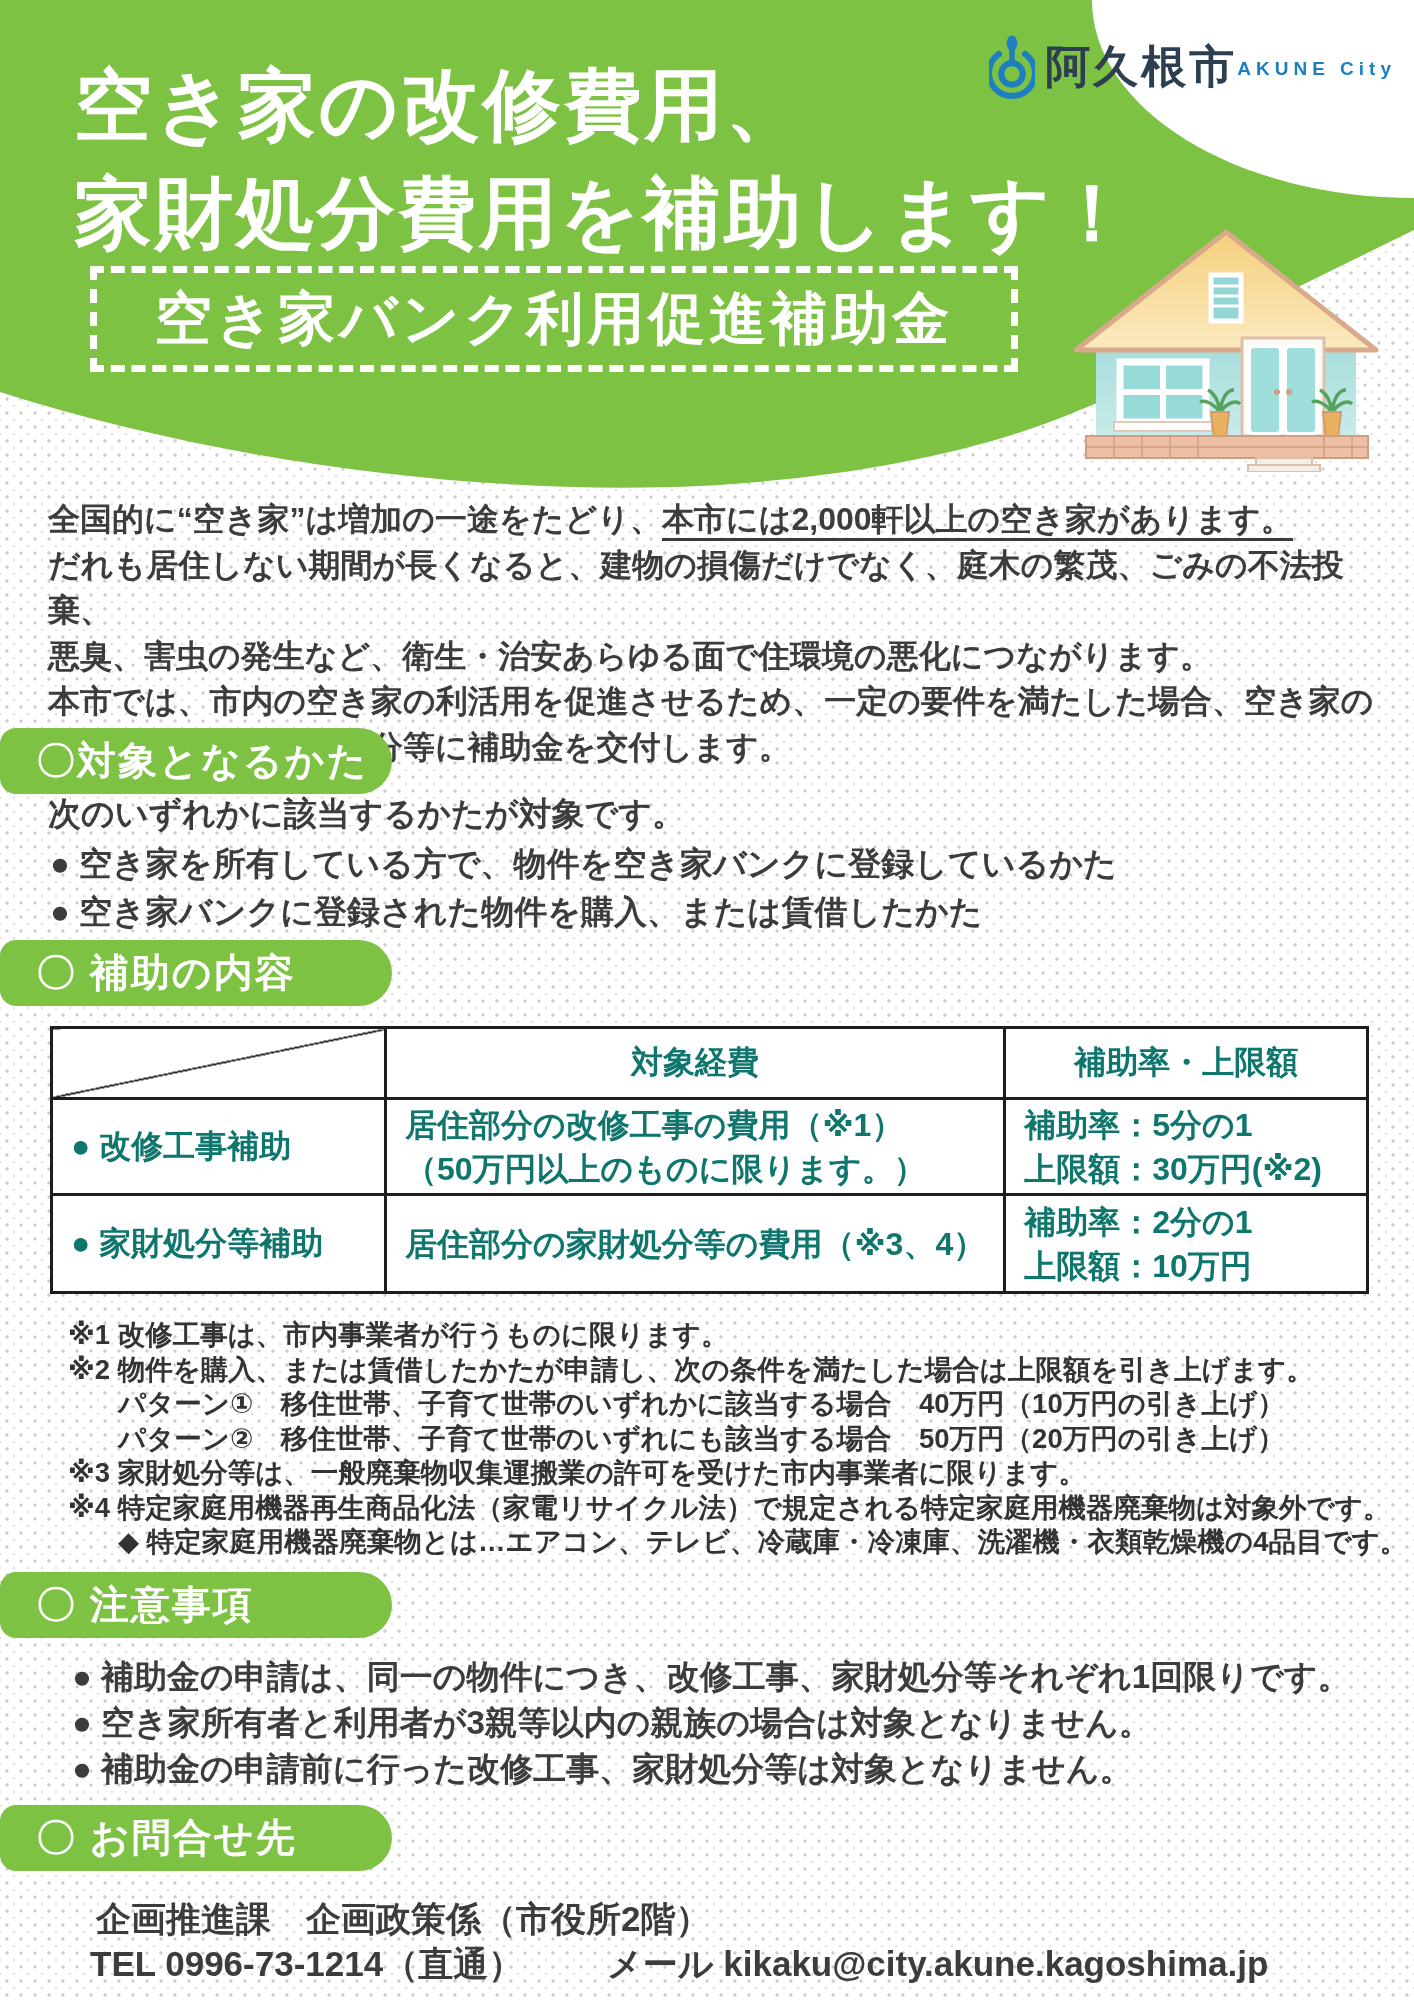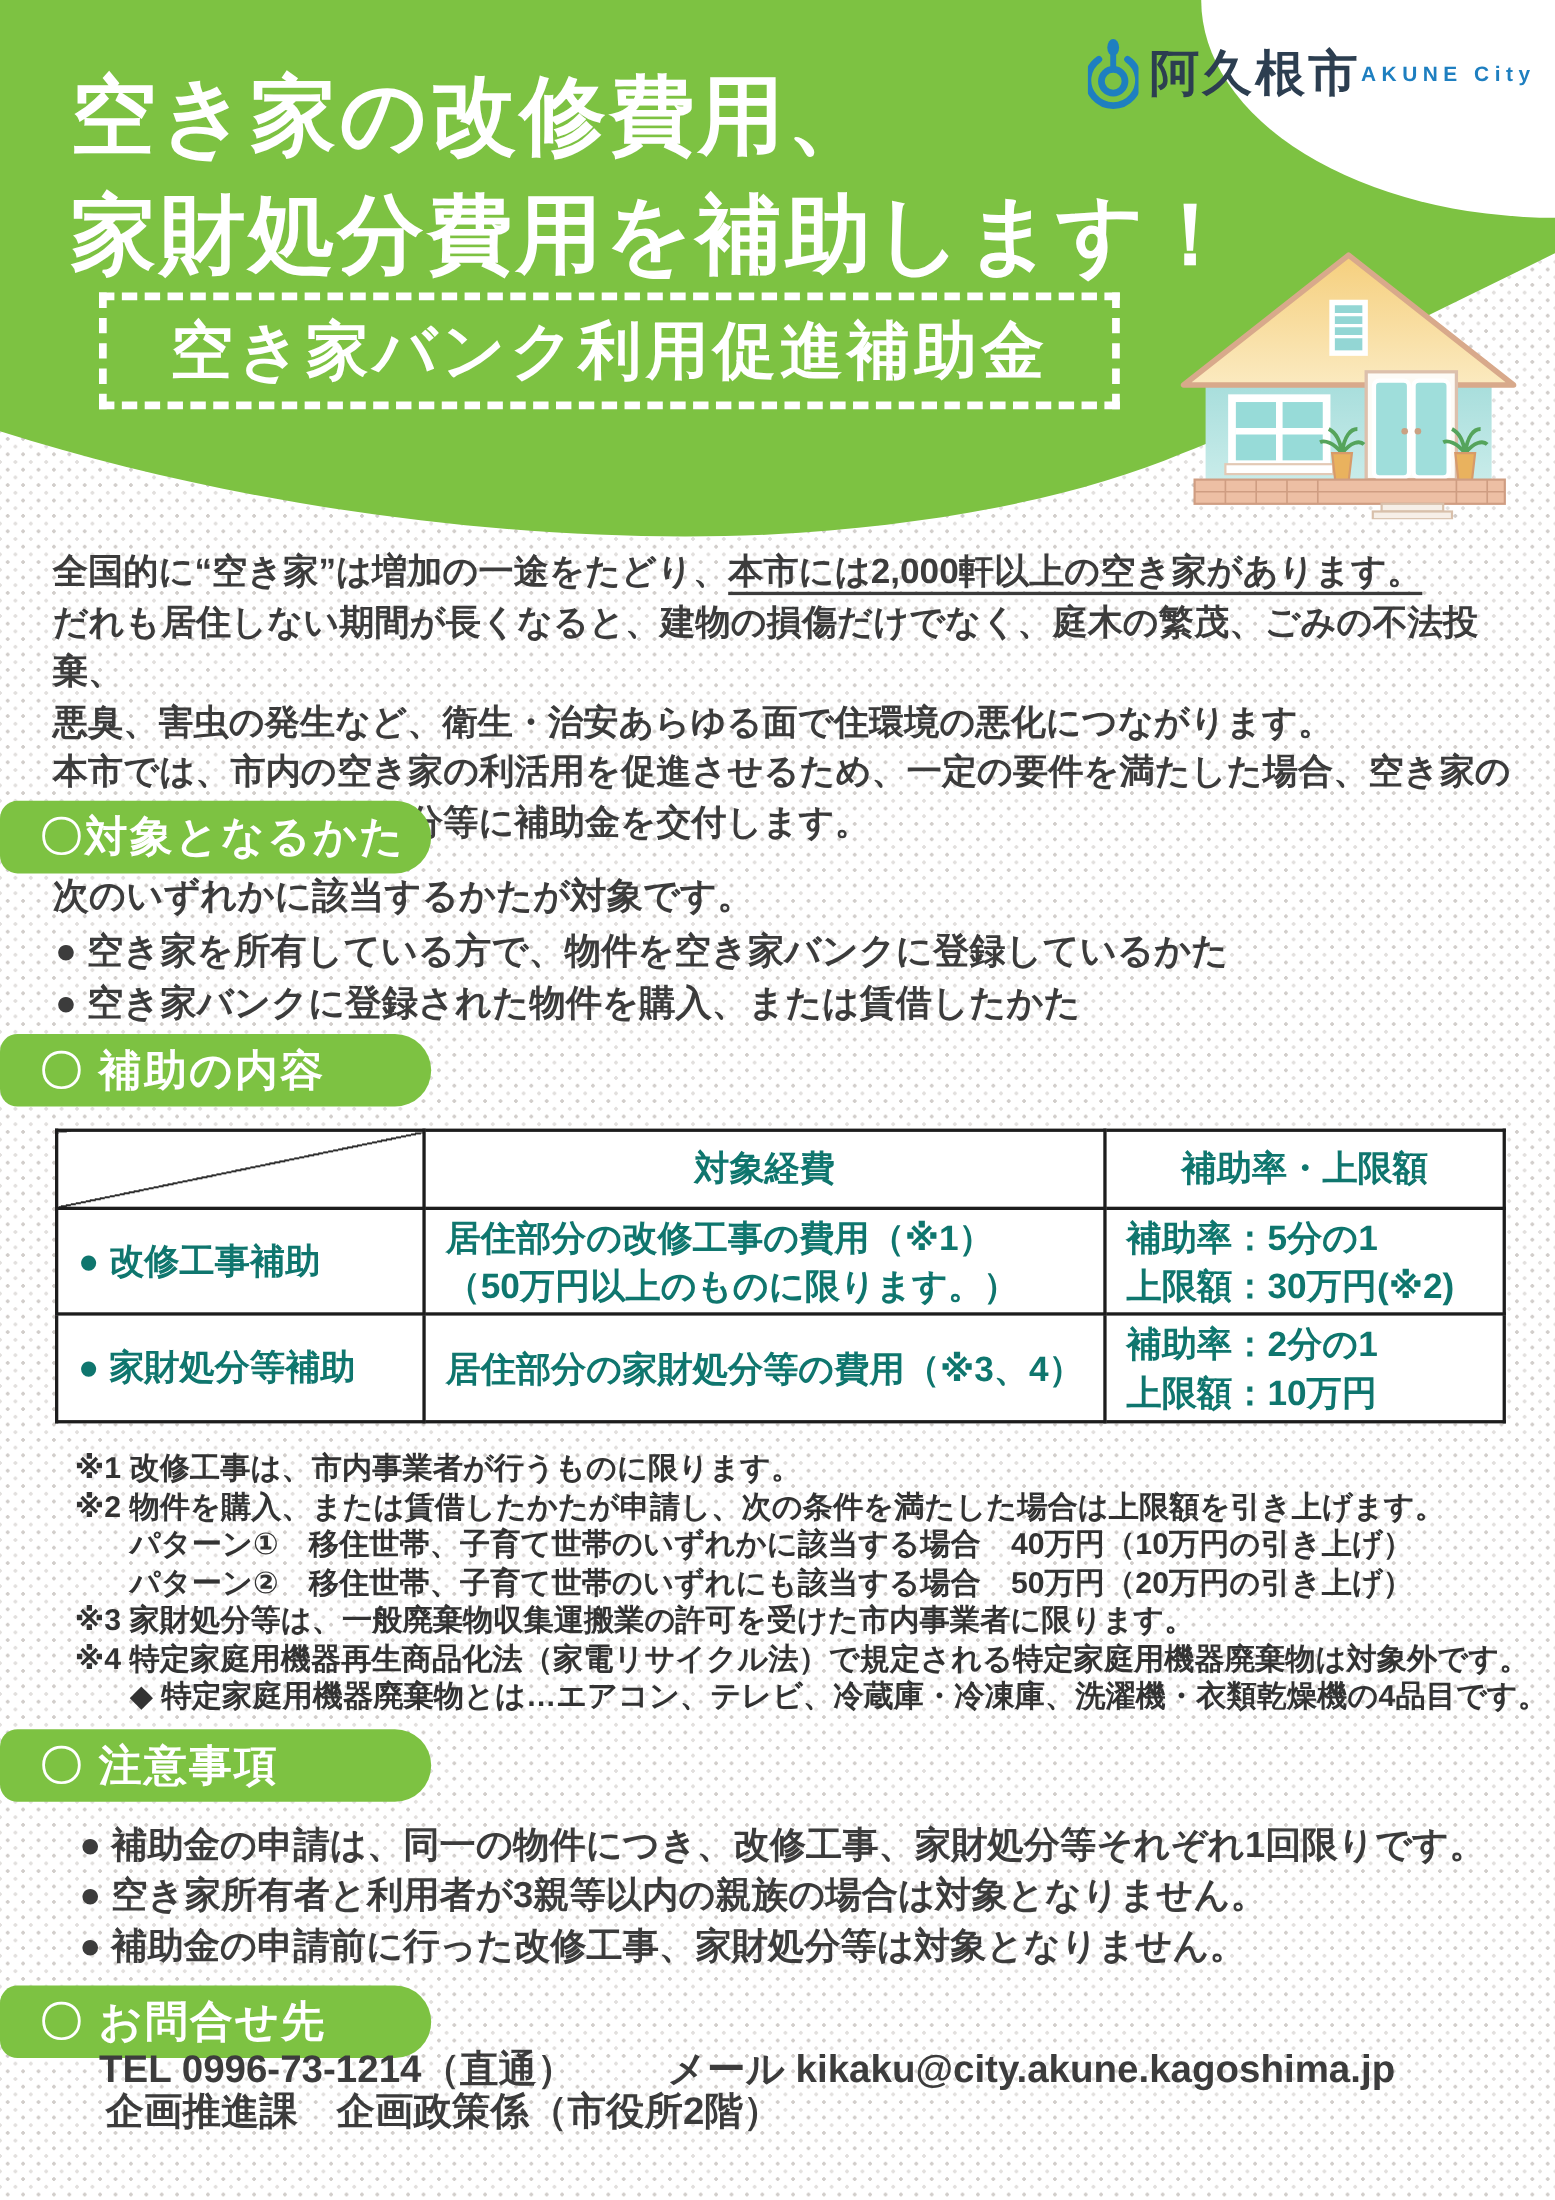--- a/index.html
+++ b/index.html
@@ -17,21 +17,21 @@
   
   .hero-blob{position:absolute;top:0;left:0;z-index:1;}
   .logo-bubble{
     position:absolute;top:0;right:0;width:322px;height:198px;z-index:2;
     background:#ffffff;border-bottom-left-radius:100% 100%;
   }
   .logo{position:absolute;top:34px;right:18px;display:flex;align-items:center;gap:10px;}
   .logo-text{display:flex;flex-direction:row;align-items:center;}
   .logo-kanji{font-size:45px;font-weight:700;color:#2c3e50;letter-spacing:3px;line-height:1.1;}
   .logo-en{font-size:19px;font-weight:700;color:#1e7fc0;letter-spacing:5px;margin-top:4px;}
-  .hero-title{position:absolute;left:64px;z-index:4;color:#fff;font-weight:900;
+  .hero-title{position:absolute;left:74px;z-index:4;color:#fff;font-weight:900;
     font-size:78px;letter-spacing:3px;white-space:nowrap;line-height:1;}
   .hero-title.l1{top:66px;}
   .hero-title.l2{top:174px;}
   .hero-subbox{
     position:absolute;left:90px;top:266px;width:914px;height:92px;z-index:4;
     border:7px dashed #ffffff;display:flex;align-items:center;justify-content:center;
   }
   .hero-subbox span{color:#fff;font-size:57px;font-weight:900;letter-spacing:4px;white-space:nowrap;}
   .house{position:absolute;left:1070px;top:220px;z-index:3;}
   
@@ -68,21 +68,21 @@
   
   .notes{position:absolute;left:68px;top:1318px;width:1320px;z-index:4;
     font-size:27.5px;line-height:34.5px;font-weight:700;color:#333;}
   .note-line{white-space:nowrap;}
   .note-line.indent{padding-left:50px;}
   
   .caution-items{position:absolute;left:72px;top:1654px;font-size:33px;font-weight:700;line-height:46px;z-index:4;}
   .caution-items div, .eligible-items div{white-space:nowrap;}
   
   .contact-dept{position:absolute;left:96px;top:1896px;font-size:35px;font-weight:700;z-index:4;white-space:nowrap;}
-  .contact-line{position:absolute;left:90px;top:1858px;font-size:35px;font-weight:700;z-index:4;white-space:nowrap;}
+  .contact-line{position:absolute;left:90px;top:1941px;font-size:35px;font-weight:700;z-index:4;white-space:nowrap;}
   .contact-line .mail{margin-left:74px;}
 </style>
 </head>
 <body>
 
 <div class="page">
 
   <svg class="hero-blob" width="1414" height="520" viewBox="0 0 1414 520" aria-hidden="true">
     <path d="M0,0 H1414 V230 L1300,286 C1230,330 1160,380 1075,412
              C980,452 850,478 700,486 C480,496 220,462 0,392 Z" fill="#7dc242"></path>

